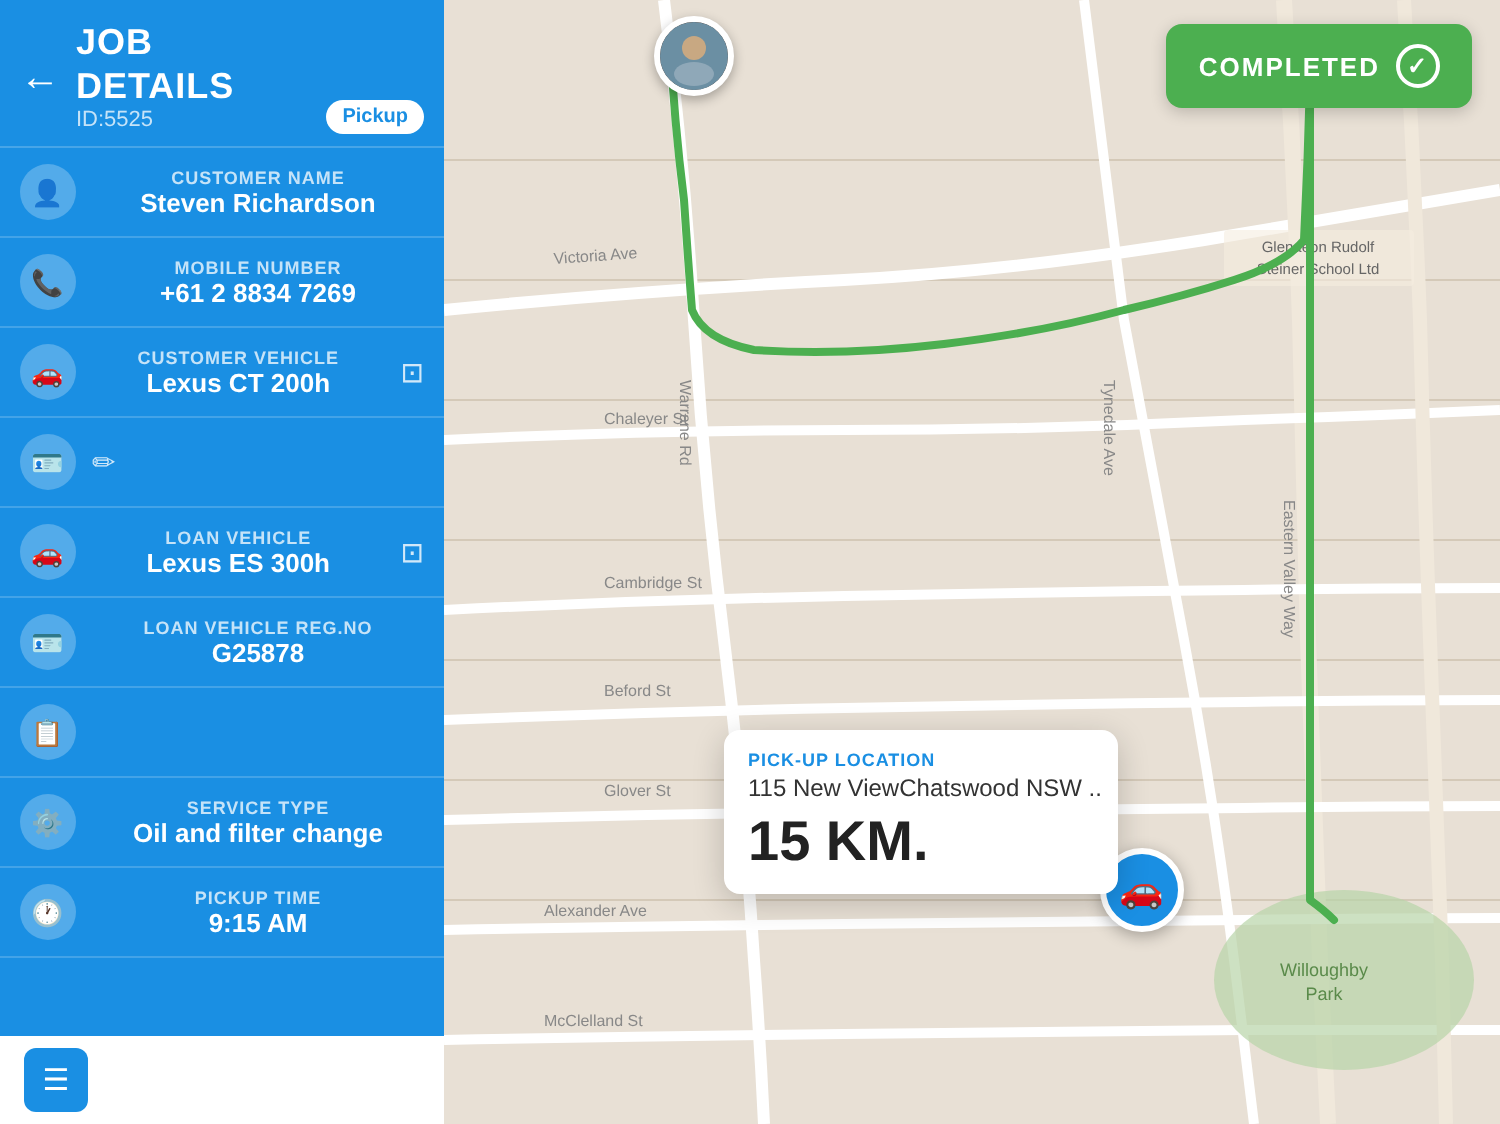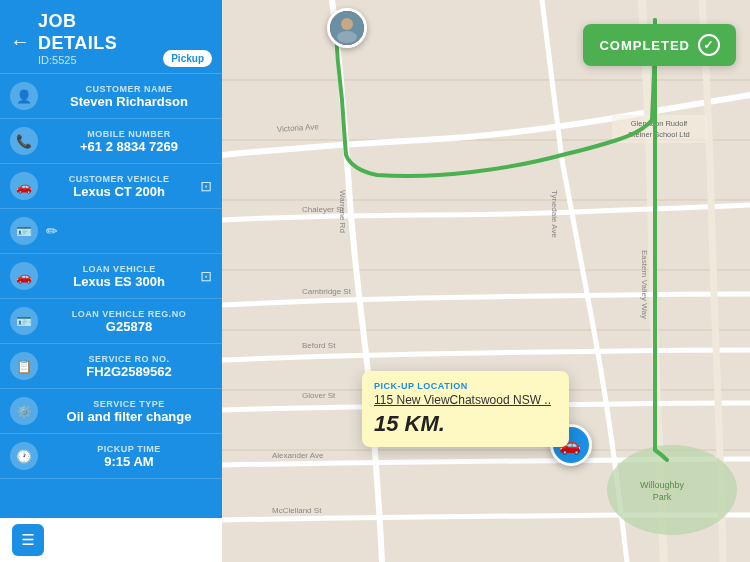--- a/index.html
+++ b/index.html
@@ -142,21 +142,21 @@
     
     .map-svg {
       position: absolute;
       top: 0; left: 0;
       width: 100%; height: 100%;
     }
 
     
     .completed-btn {
       position: absolute;
-      top: 24px;
+      top: 12px;
       right: 14px;
       background: #4caf50;
       color: white;
       font-size: 13px;
       font-weight: 700;
       letter-spacing: 1px;
       padding: 10px 16px;
       border-radius: 8px;
       display: flex;
       align-items: center;
@@ -212,45 +212,43 @@
       justify-content: center;
       font-size: 18px;
       color: white;
     }
 
     
     .popup-card {
       position: absolute;
       bottom: 115px;
       left: 140px;
-      background: #fef9c3;
+      background: #ffffff;
       border-radius: 8px;
-      padding: 10px 18px 10px 12px;
+      padding: 10px 8px 10px 12px;
       box-shadow: 0 4px 16px rgba(0,0,0,0.2);
       min-width: 190px;
     }
     .popup-label {
       color: #1a8fe3;
       font-size: 9px;
       font-weight: 700;
       text-transform: uppercase;
       letter-spacing: 0.5px;
     }
     .popup-address {
       color: #333;
       font-size: 12px;
       font-weight: 500;
       margin: 2px 0 4px 0;
-      text-decoration: underline;
     }
     .popup-distance {
       color: #222;
-      font-size: 22px;
+      font-size: 28px;
       font-weight: 700;
-      font-style: italic;
     }
   </style>
 </head>
 <body>
 
 <div class="left-panel">
   <div class="header">
     <div class="back-btn">←</div>
     <div class="header-title-block">
       <div class="header-title">JOB DETAILS</div>
@@ -303,24 +301,20 @@
     <div class="info-row">
       <div class="info-icon">🪪</div>
       <div class="info-content">
         <div class="info-label">LOAN VEHICLE REG.NO</div>
         <div class="info-value">G25878</div>
       </div>
     </div>
 
     <div class="info-row">
       <div class="info-icon">📋</div>
-      <div class="info-content">
-        <div class="info-label">SERVICE RO NO.</div>
-        <div class="info-value">FH2G2589562</div>
-      </div>
     </div>
 
     <div class="info-row">
       <div class="info-icon">⚙️</div>
       <div class="info-content">
         <div class="info-label">SERVICE TYPE</div>
         <div class="info-value">Oil and filter change</div>
       </div>
     </div>
 

